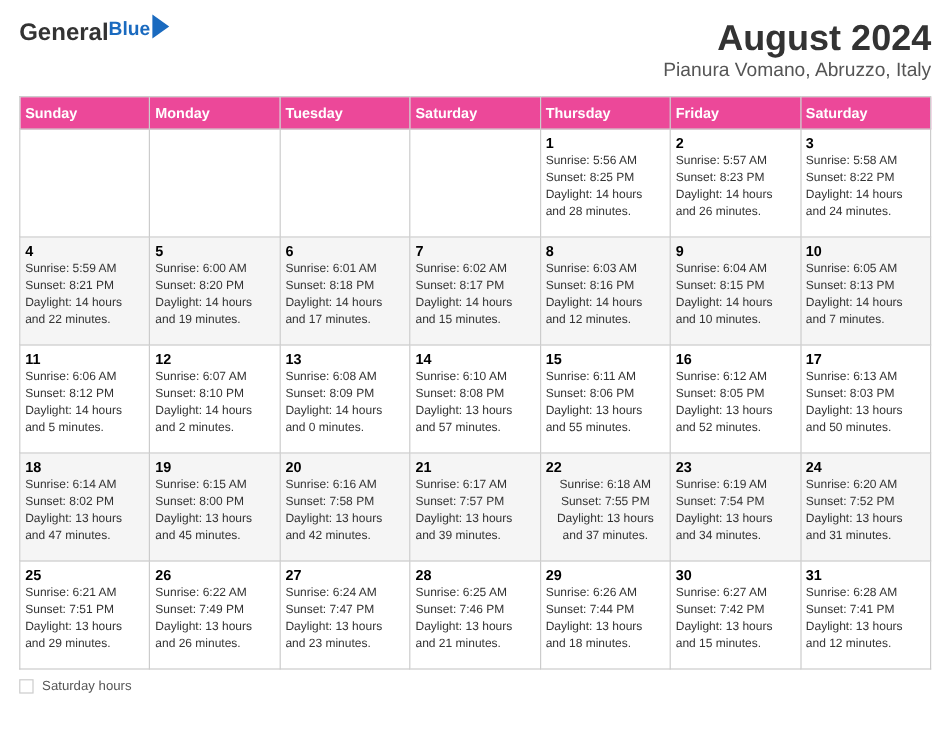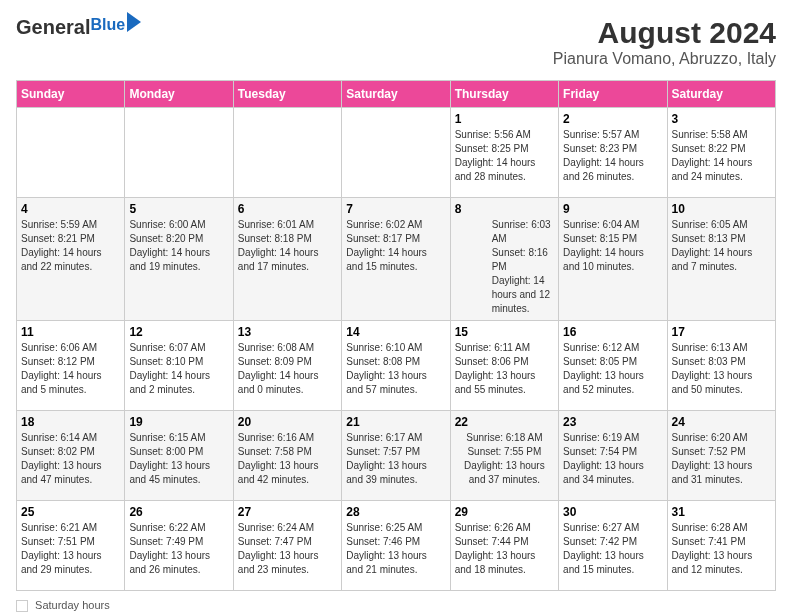--- a/index.html
+++ b/index.html
@@ -186,21 +186,21 @@
 Daylight: 14 hours and 17 minutes.</div>
         </td>
         <td>
           <div class="day-number">7</div>
           <div class="day-info" style="white-space: pre-line;">Sunrise: 6:02 AM
 Sunset: 8:17 PM
 Daylight: 14 hours and 15 minutes.</div>
         </td>
         <td>
           <div class="day-number">8</div>
-          <div class="day-info" style="white-space: pre-line; margin-left: 37px;">Sunrise: 6:03 AM
+          <div class="day-info" style="white-space: pre-line;">Sunrise: 6:03 AM
 Sunset: 8:16 PM
 Daylight: 14 hours and 12 minutes.</div>
         </td>
         <td>
           <div class="day-number">9</div>
           <div class="day-info" style="white-space: pre-line;">Sunrise: 6:04 AM
 Sunset: 8:15 PM
 Daylight: 14 hours and 10 minutes.</div>
         </td>
         <td>

